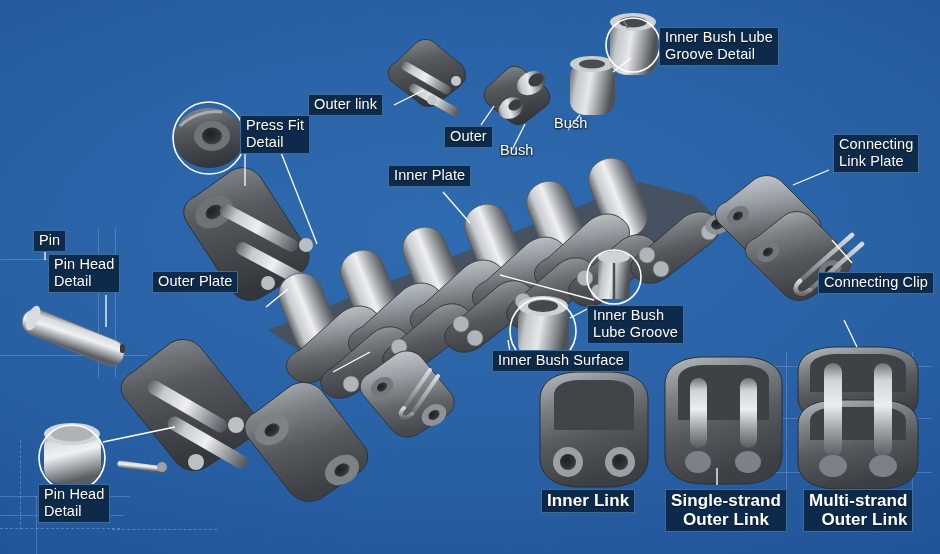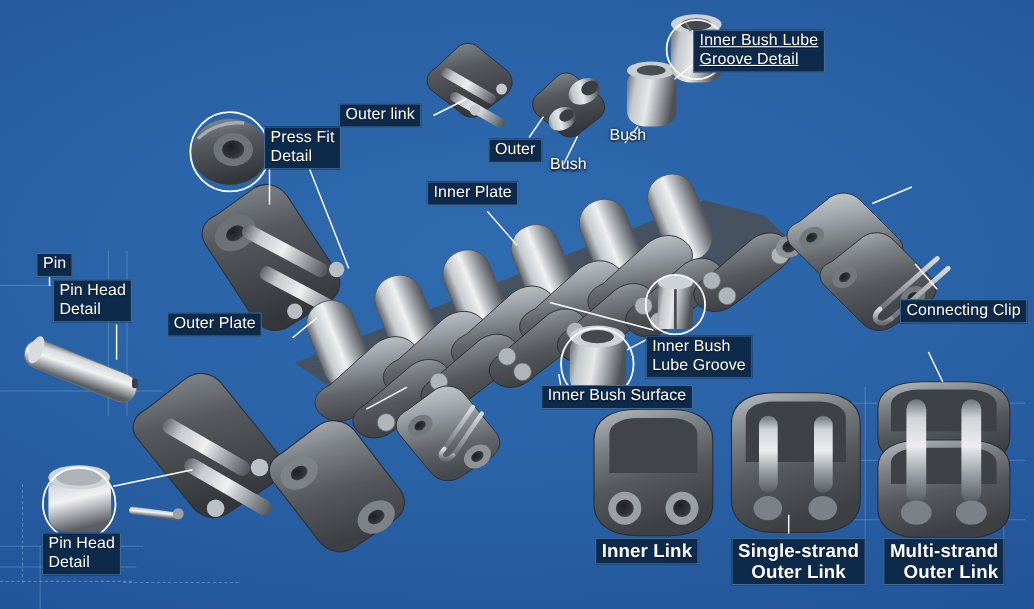--- a/index.html
+++ b/index.html
@@ -402,28 +402,30 @@
     <path d="M500,275 L594,300"></path>
     <path d="M333,372 L370,352"></path>
   </svg>
 
   <div class="label" style="left:308px; top:94px;">Outer link</div>
   <div class="label" style="left:240px; top:115px;">Press Fit
 Detail</div>
   <div class="label" style="left:444px; top:126px;">Outer</div>
   <div class="label plain" style="left:494px; top:140px;">Bush</div>
   <div class="label plain" style="left:548px; top:113px;">Bush</div>
-  <div class="label" style="left:630px; top:27px;text-decoration:underline;">Inner Bush Lube
+  <div class="label" style="left:659px; top:27px;">Inner Bush Lube
 Groove Detail</div>
   <div class="label" style="left:388px; top:165px;">Inner Plate</div>
+  <div class="label" style="left:833px; top:134px;">Connecting
+Link Plate</div>
   <div class="label" style="left:818px; top:272px;">Connecting Clip</div>
   <div class="label" style="left:33px; top:230px;">Pin</div>
   <div class="label" style="left:48px; top:254px;">Pin Head
 Detail</div>
-  <div class="label" style="left:152px; top:284px;">Outer Plate</div>
+  <div class="label" style="left:152px; top:271px;">Outer Plate</div>
   <div class="label" style="left:38px; top:484px;">Pin Head
 Detail</div>
   <div class="label" style="left:587px; top:305px;">Inner Bush
 Lube Groove</div>
   <div class="label" style="left:492px; top:350px;">Inner Bush Surface</div>
   <div class="label bold big" style="left:541px; top:489px;">Inner Link</div>
   <div class="label bold big center" style="left:665px; top:489px;">Single-strand
 Outer Link</div>
   <div class="label bold big center" style="left:803px; top:489px;text-align:right;">Multi-strand
 Outer Link</div>

